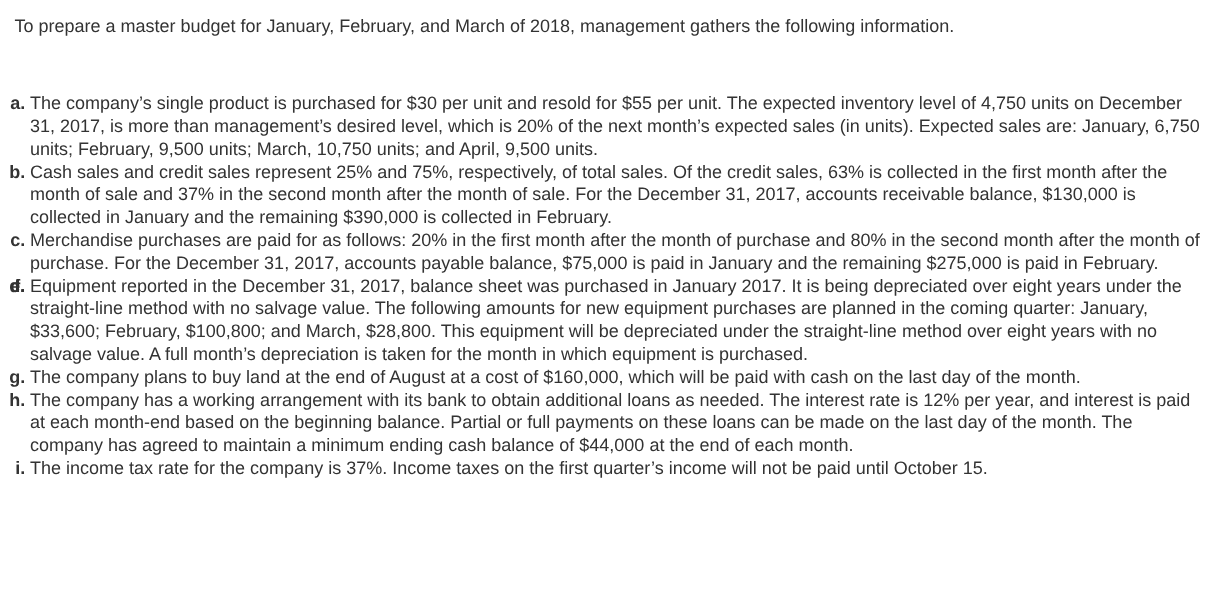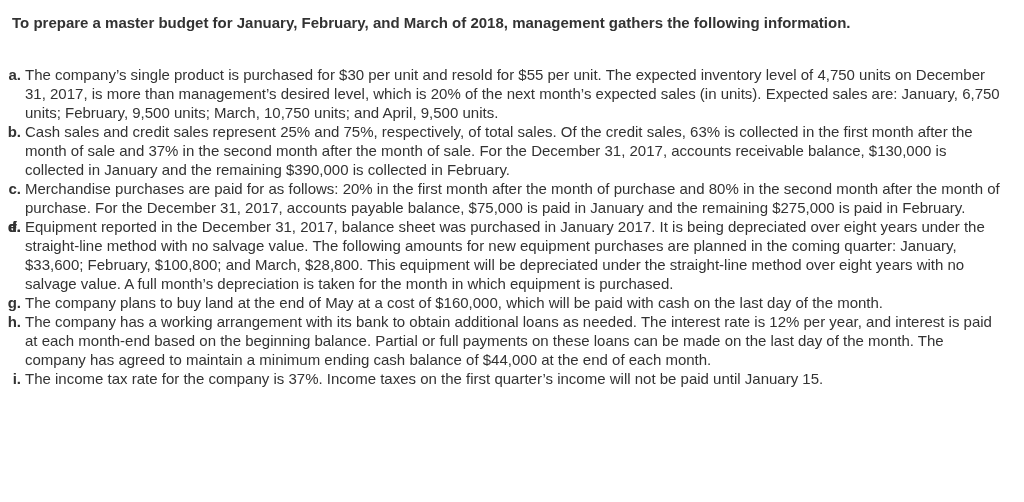--- a/index.html
+++ b/index.html
@@ -12,22 +12,21 @@
     height: 502px;
     box-sizing: border-box;
     padding: 13px 22px 0 12px;
     font-family: "Liberation Sans", sans-serif;
     font-size: 15px;
     line-height: 19px;
     color: #333333;
     overflow: hidden;
   }
   .intro {
-    margin: 0 0 33px 0;
-    font-weight: bold;
+    margin: 0 0 45px 0;
   }
   .items {
     margin: 0;
   }
   .item {
     position: relative;
     padding-left: 13px;
   }
   .item-label {
     position: absolute;
@@ -70,27 +69,27 @@
       <span class="item-label">e.</span>
     </div>
 
     <div class="item">
       <span class="item-label">f.</span>
       <span class="item-text">Equipment reported in the December 31, 2017, balance sheet was purchased in January 2017. It is being depreciated over eight years under the straight-line method with no salvage value. The following amounts for new equipment purchases are planned in the coming quarter: January, $33,600; February, $100,800; and March, $28,800. This equipment will be depreciated under the straight-line method over eight years with no salvage value. A full month’s depreciation is taken for the month in which equipment is purchased.</span>
     </div>
 
     <div class="item">
       <span class="item-label">g.</span>
-      <span class="item-text">The company plans to buy land at the end of May at a cost of $160,000, which will be paid with cash on the last day of the month.</span>
+      <span class="item-text">The company plans to buy land at the end of August at a cost of $160,000, which will be paid with cash on the last day of the month.</span>
     </div>
 
     <div class="item">
       <span class="item-label">h.</span>
       <span class="item-text">The company has a working arrangement with its bank to obtain additional loans as needed. The interest rate is 12% per year, and interest is paid at each month-end based on the beginning balance. Partial or full payments on these loans can be made on the last day of the month. The company has agreed to maintain a minimum ending cash balance of $44,000 at the end of each month.</span>
     </div>
 
     <div class="item">
       <span class="item-label">i.</span>
-      <span class="item-text">The income tax rate for the company is 37%. Income taxes on the first quarter’s income will not be paid until January 15.</span>
+      <span class="item-text">The income tax rate for the company is 37%. Income taxes on the first quarter’s income will not be paid until October 15.</span>
     </div>
 
   </div>
 </div>
 
 </body></html>

